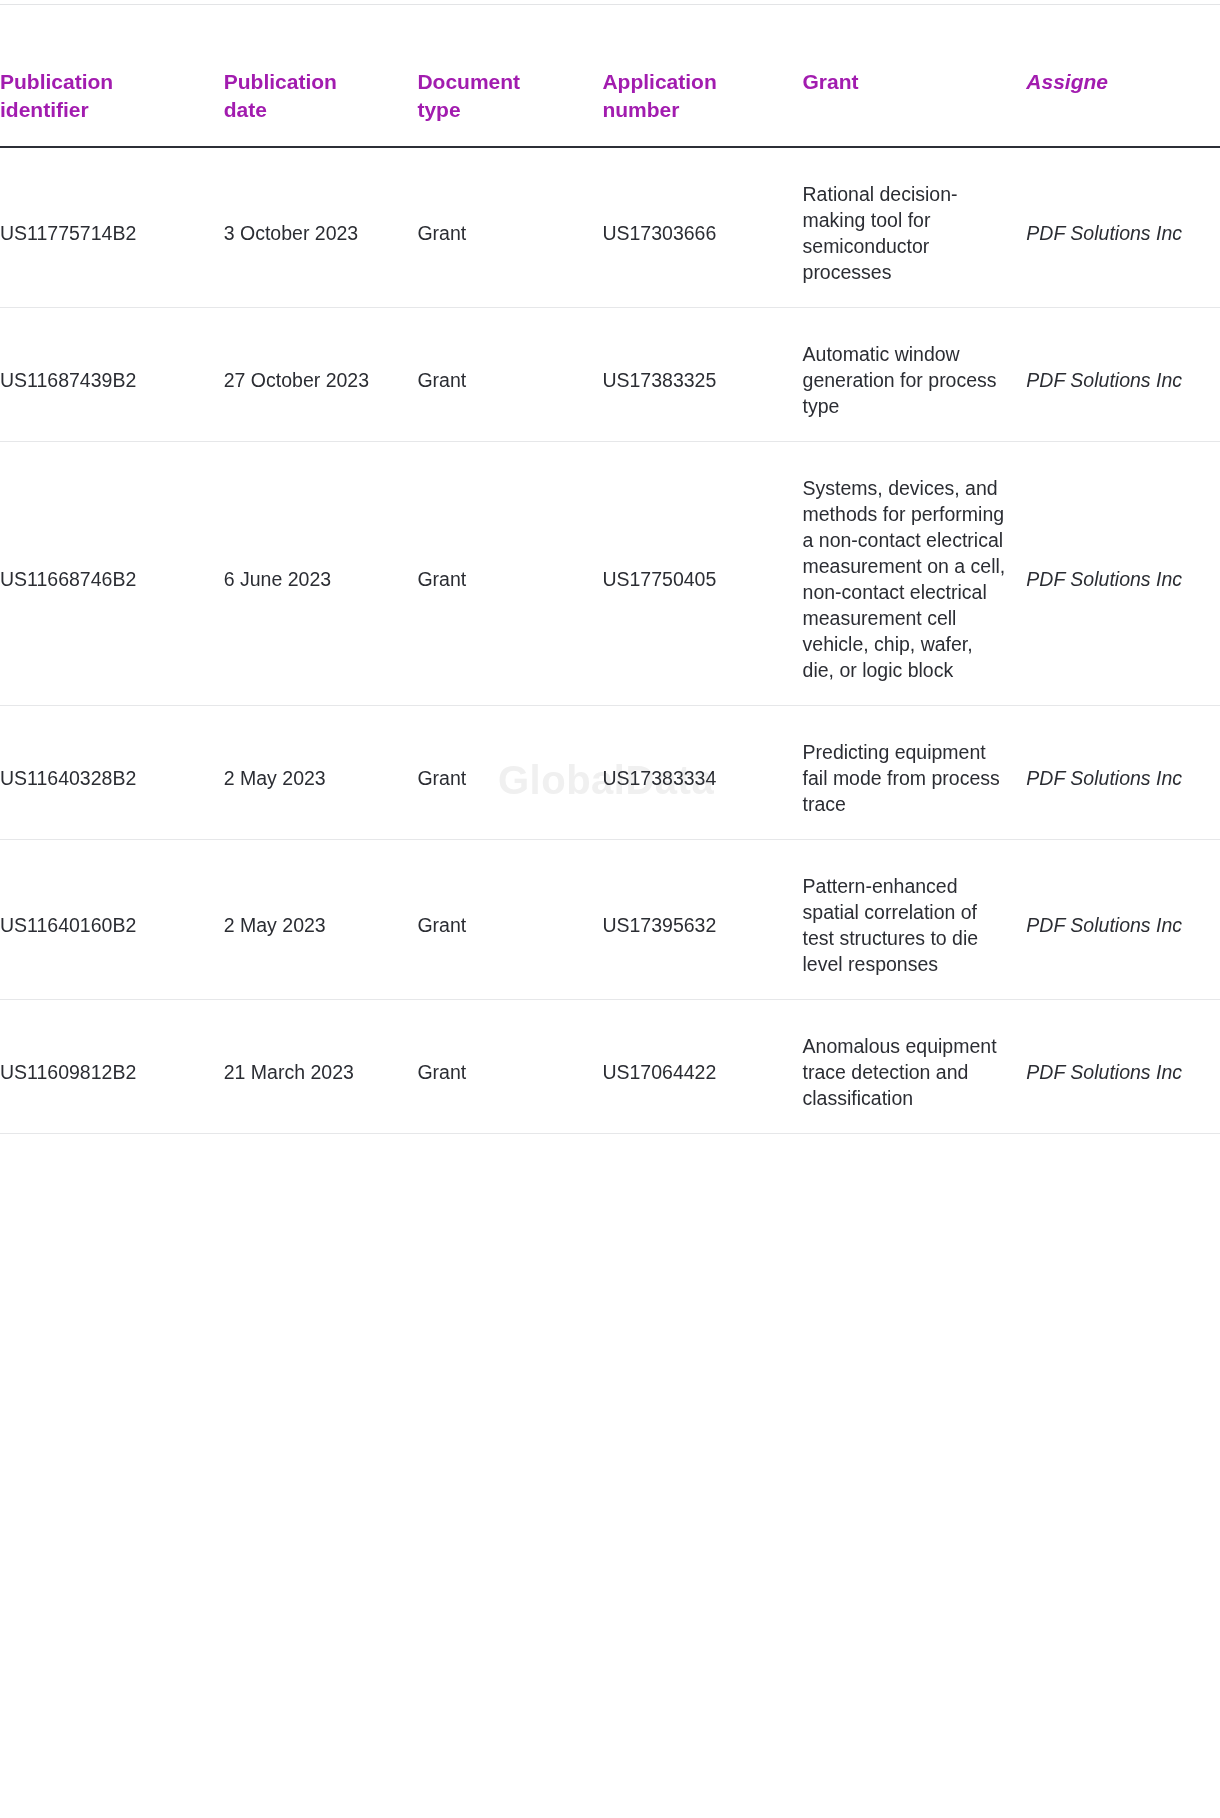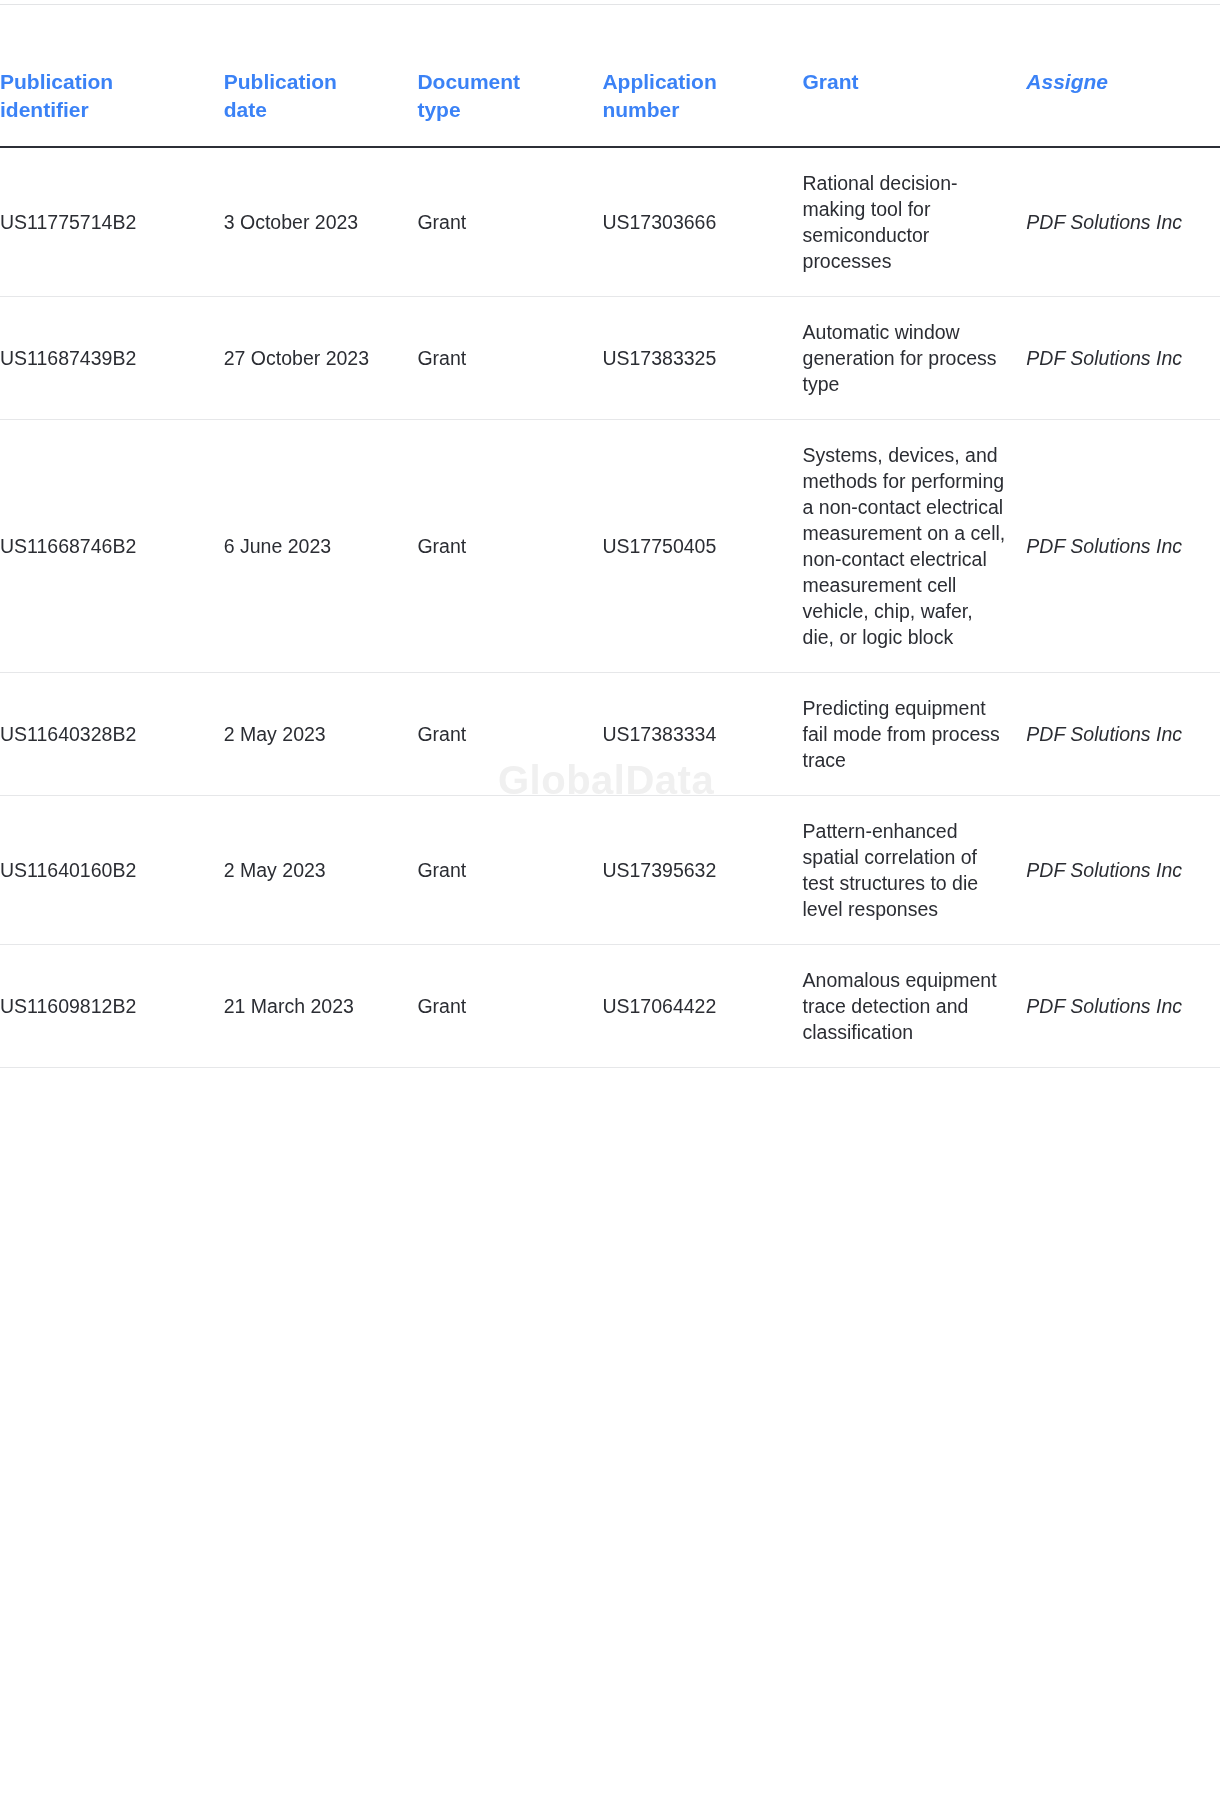--- a/index.html
+++ b/index.html
@@ -40,32 +40,32 @@
     width: 1220px;
     border-collapse: collapse;
     table-layout: fixed;
   }
   table.patent-table th {
     text-align: left;
     vertical-align: top;
     font-size: 21px;
     line-height: 28px;
     font-weight: bold;
-    color: #3b82f6;
+    color: #a21caf;
     padding: 28px 18px 22px 0;
     border-bottom: 2px solid #2c2f36;
   }
   table.patent-table td {
     text-align: left;
     vertical-align: middle;
     font-size: 19.5px;
     line-height: 26px;
     font-weight: normal;
     color: #2b2d33;
-    padding: 22px 18px 22px 0;
+    padding: 33px 18px 22px 0;
     border-bottom: 1px solid #e6e7e9;
   }
   th.col-pubid, td.col-pubid { width: 208px; padding-left: 10px; }
   th.col-pubdate, td.col-pubdate { width: 180px; }
   th.col-doctype, td.col-doctype { width: 172px; }
   th.col-appnum, td.col-appnum { width: 186px; }
   th.col-title, td.col-title { width: 208px; }
   th.col-assignee, td.col-assignee { width: 180px; font-style: italic; }
 
   .watermark {

